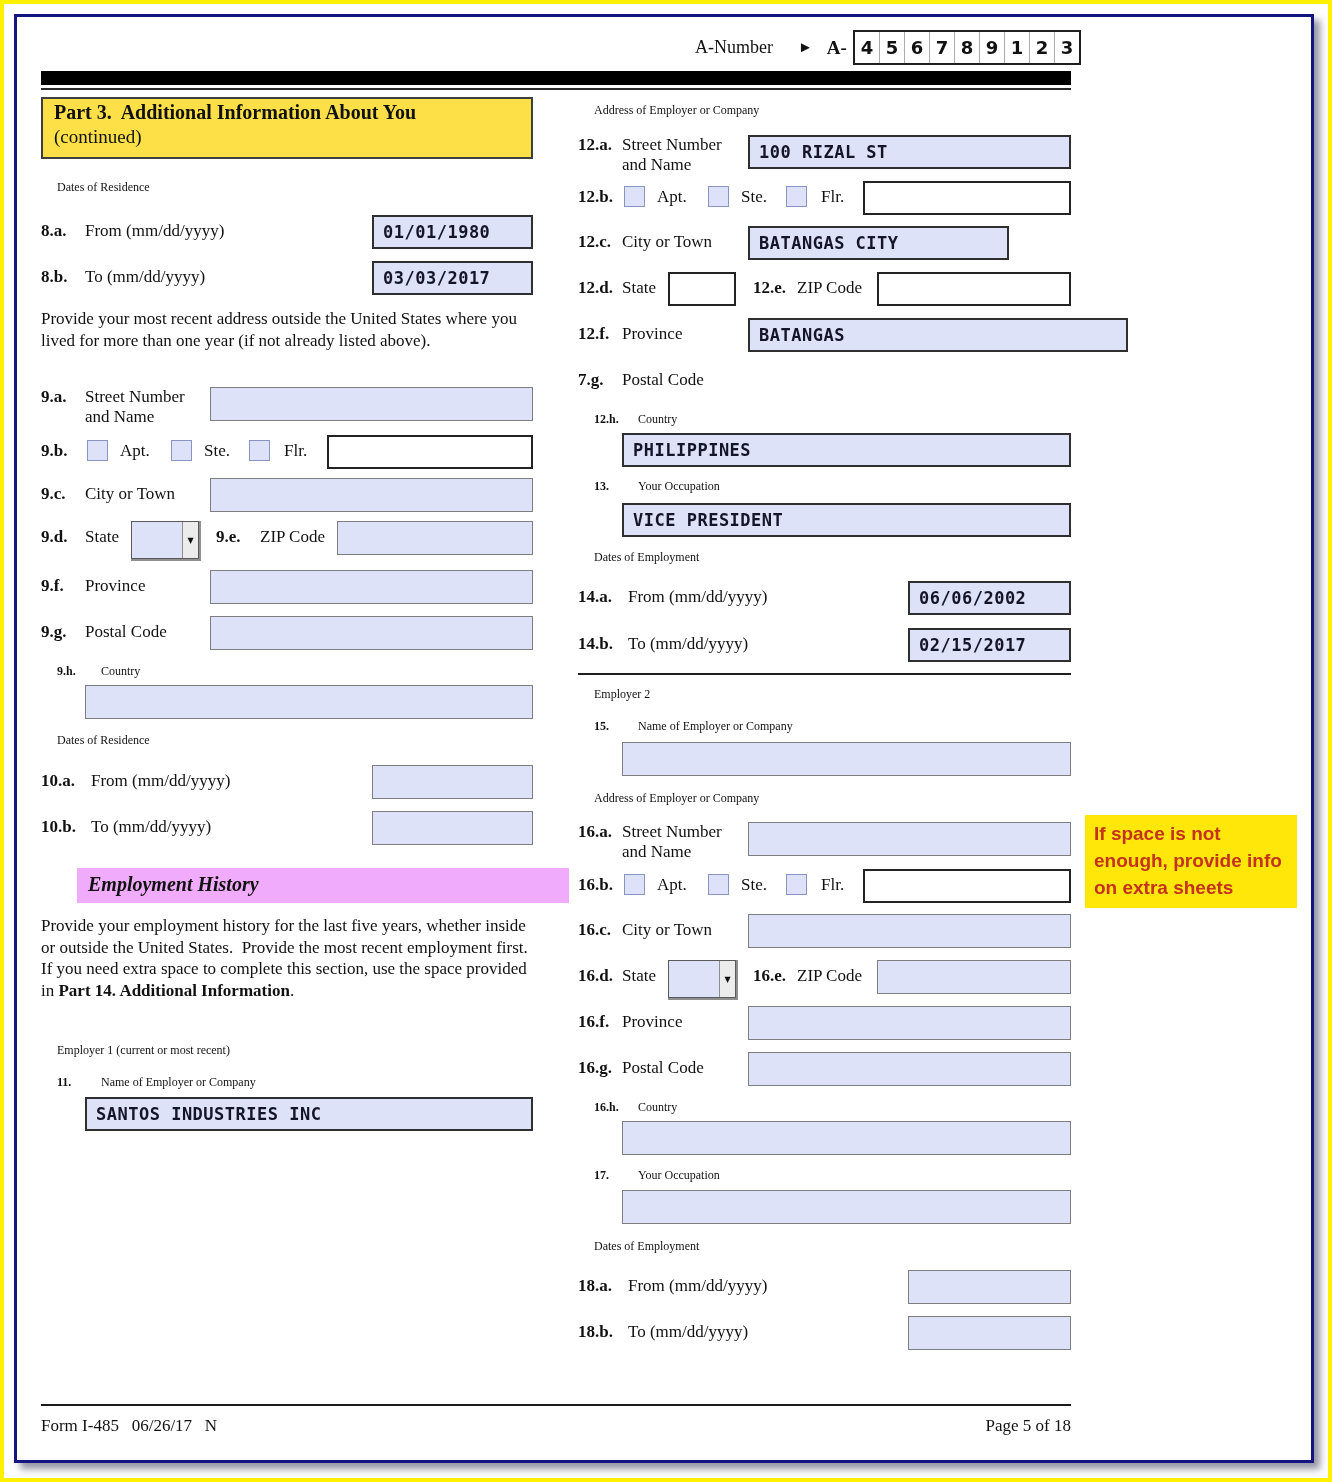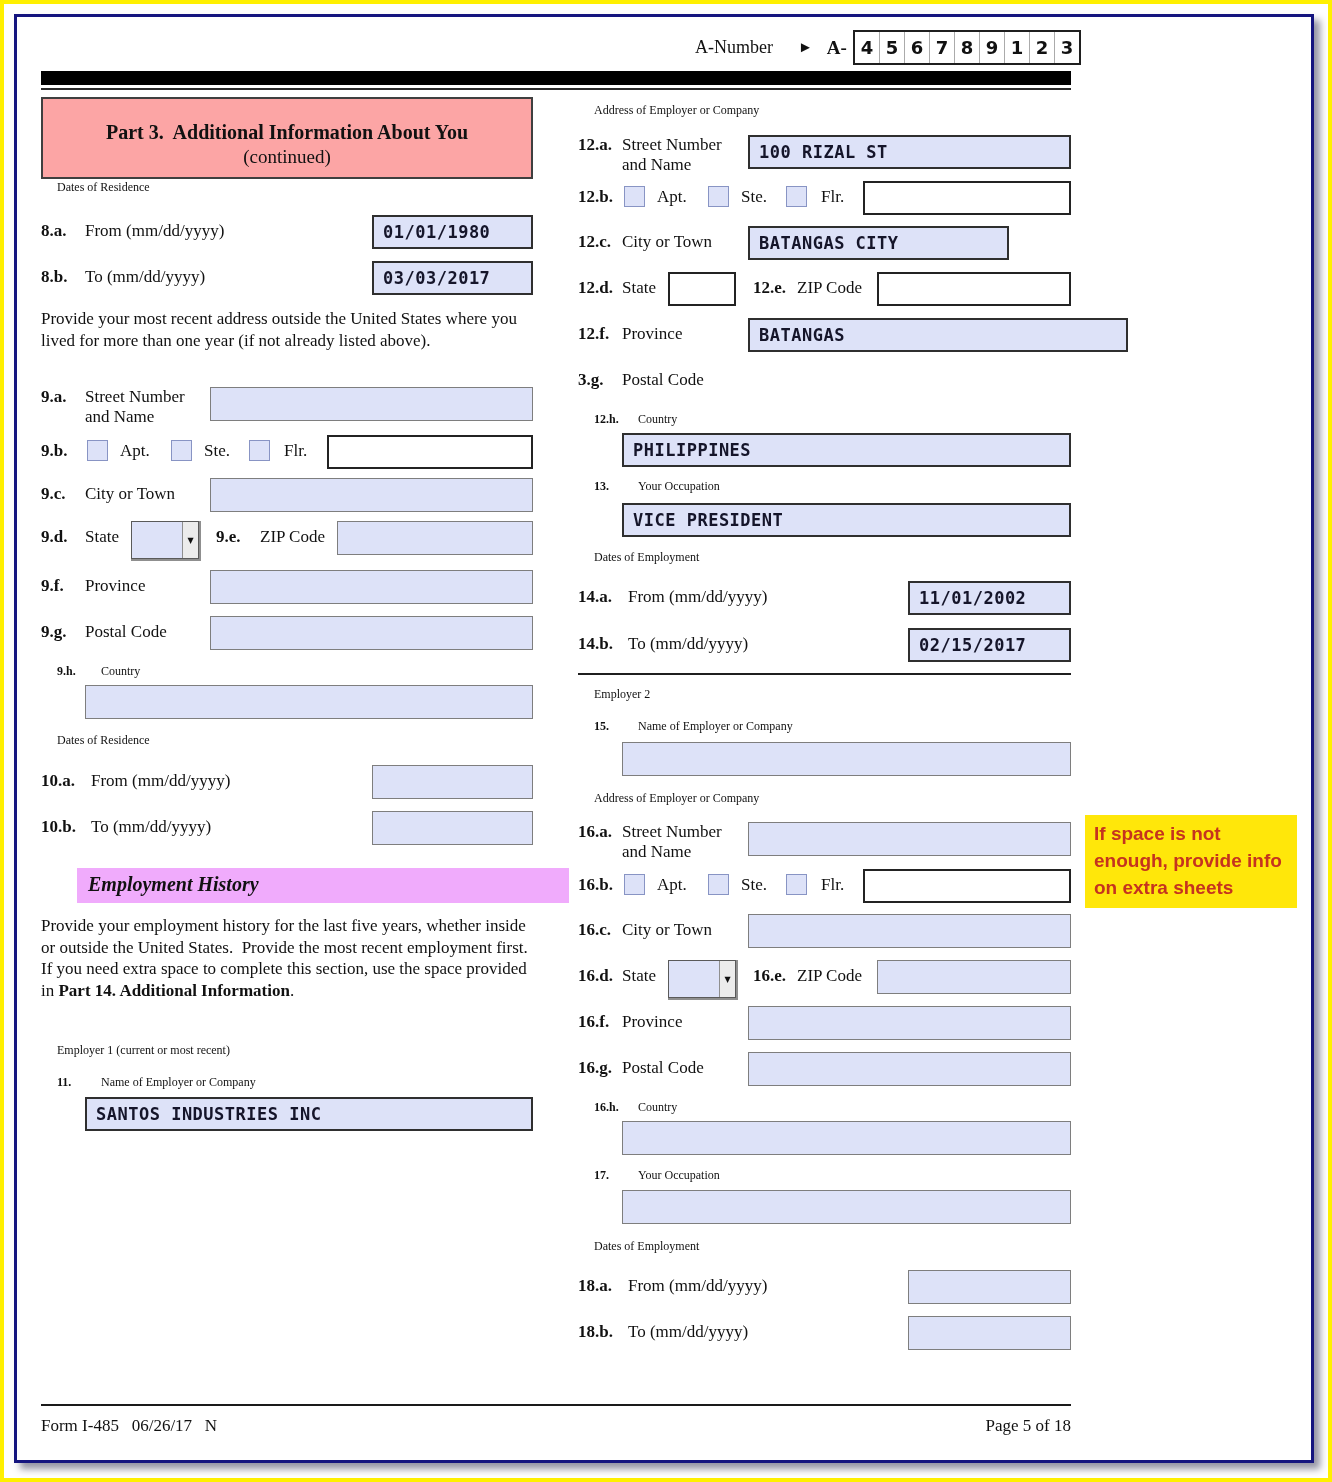--- a/index.html
+++ b/index.html
@@ -46,21 +46,21 @@
   .cb  { position:absolute; top:5px; width:21px; height:21px; box-sizing:border-box;
          background:#DDE2F8; border:1px solid #8894C4; }
   .combo { position:absolute; top:0; width:68px; height:38px; box-sizing:border-box;
            border:1px solid #5A5A5A; box-shadow:1px 1px 0 1px #8F8F8F; background:#DDE2F8; display:flex; }
   .combo .cfield { flex:1; }
   .combo .cbtn { width:15px; background:#ECECEC; border-left:1px solid #8F8F8F;
                  display:flex; align-items:center; justify-content:center;
                  font-family:"DejaVu Sans", sans-serif; font-size:8px; color:#111; }
 
   .part3 { position:absolute; left:0; top:80px; width:100%; box-sizing:border-box;
-           background:#fca5a5; border:2px solid #3F3F3F; padding:22px 11px 9px;text-align:center; }
+           background:#fde047; border:2px solid #3F3F3F; padding:2px 11px 9px; }
   .part3 .t1 { font-size:20px; font-weight:700; white-space:pre-wrap; }
   .part3 .t2 { font-size:19px; margin-top:2px; }
   .eh-bar { position:absolute; left:0; top:851px; width:100%; box-sizing:border-box;
             background:#f0abfc; padding:5px 11px 7px; font-size:20px; font-weight:700; font-style:italic;margin-left:36px; }
   .bold { font-weight:700; }
   .divider { position:absolute; left:0; width:100%; border-top:2px solid #1F1F1F; }
 
   .note { position:absolute; left:1068px; top:798px; width:212px; box-sizing:border-box;
           background:#FFE70A; color:#C5331F; font-family:"Liberation Sans", sans-serif;
           font-weight:700; font-size:19px; line-height:27px; padding:5px 9px 7px; }
@@ -213,38 +213,38 @@
       <div class="inp white" style="left:90px;width:68px"></div>
       <span class="rl" style="left:175px"><span class="num">12.e.</span><span>ZIP Code</span></span>
       <div class="inp white" style="left:299px;width:194px"></div>
     </div>
 
     <div class="row" style="top:301px">
       <span class="rl"><span class="num">12.f.</span><span>Province</span></span>
       <div class="inp filled" style="left:170px;width:380px">BATANGAS</div>
     </div>
     <div class="row" style="top:347px">
-      <span class="rl"><span class="num">3.g.</span><span>Postal Code</span></span>
+      <span class="rl"><span class="num">7.g.</span><span>Postal Code</span></span>
     </div>
 
     <div class="sec" style="top:395px"><span class="num">12.h.</span><span>Country</span></div>
     <div class="row" style="top:416px">
       <div class="inp filled" style="left:44px;width:449px">PHILIPPINES</div>
     </div>
 
     <div class="sec" style="top:462px"><span class="num">13.</span><span>Your Occupation</span></div>
     <div class="row" style="top:486px">
       <div class="inp filled" style="left:44px;width:449px">VICE PRESIDENT</div>
     </div>
 
     <div class="sec" style="top:533px">Dates of Employment</div>
 
     <div class="row" style="top:564px">
       <span class="rl"><span class="num" style="min-width:50px">14.a.</span><span>From (mm/dd/yyyy)</span></span>
-      <div class="inp filled" style="left:330px;width:163px">11/01/2002</div>
+      <div class="inp filled" style="left:330px;width:163px">06/06/2002</div>
     </div>
     <div class="row" style="top:611px">
       <span class="rl"><span class="num" style="min-width:50px">14.b.</span><span>To (mm/dd/yyyy)</span></span>
       <div class="inp filled" style="left:330px;width:163px">02/15/2017</div>
     </div>
 
     <div class="divider" style="top:656px"></div>
 
     <div class="sec" style="top:670px">Employer 2</div>
 

